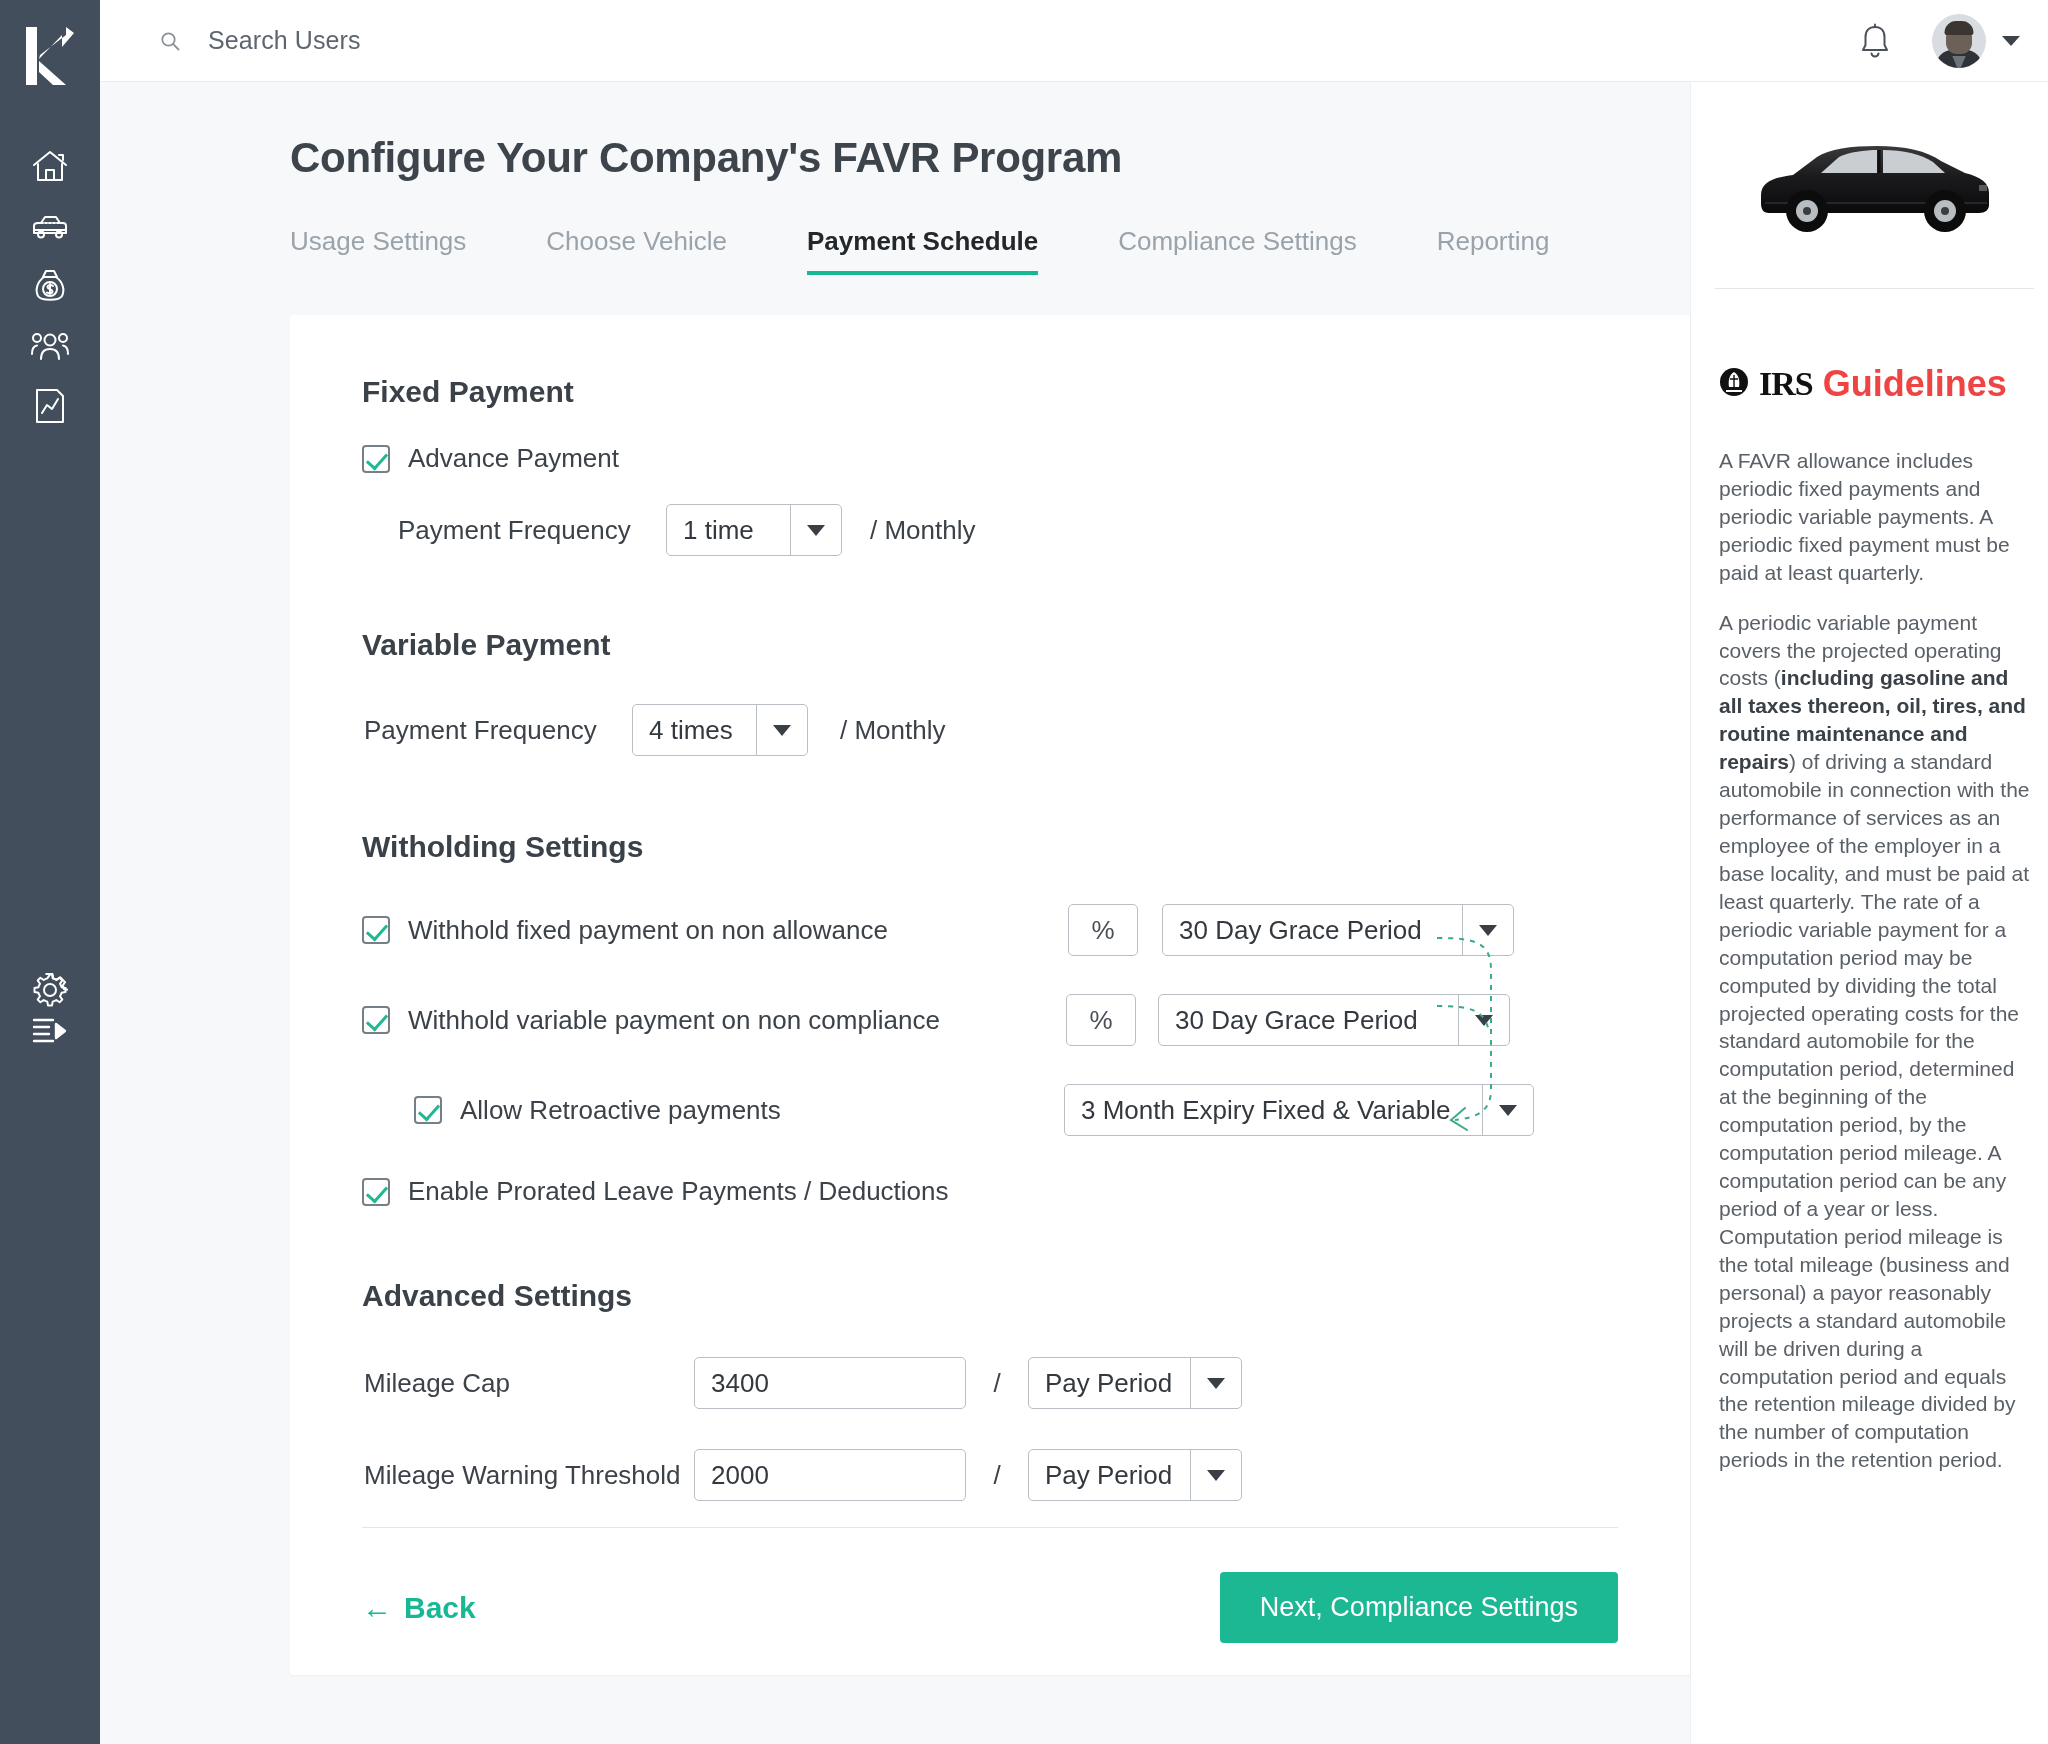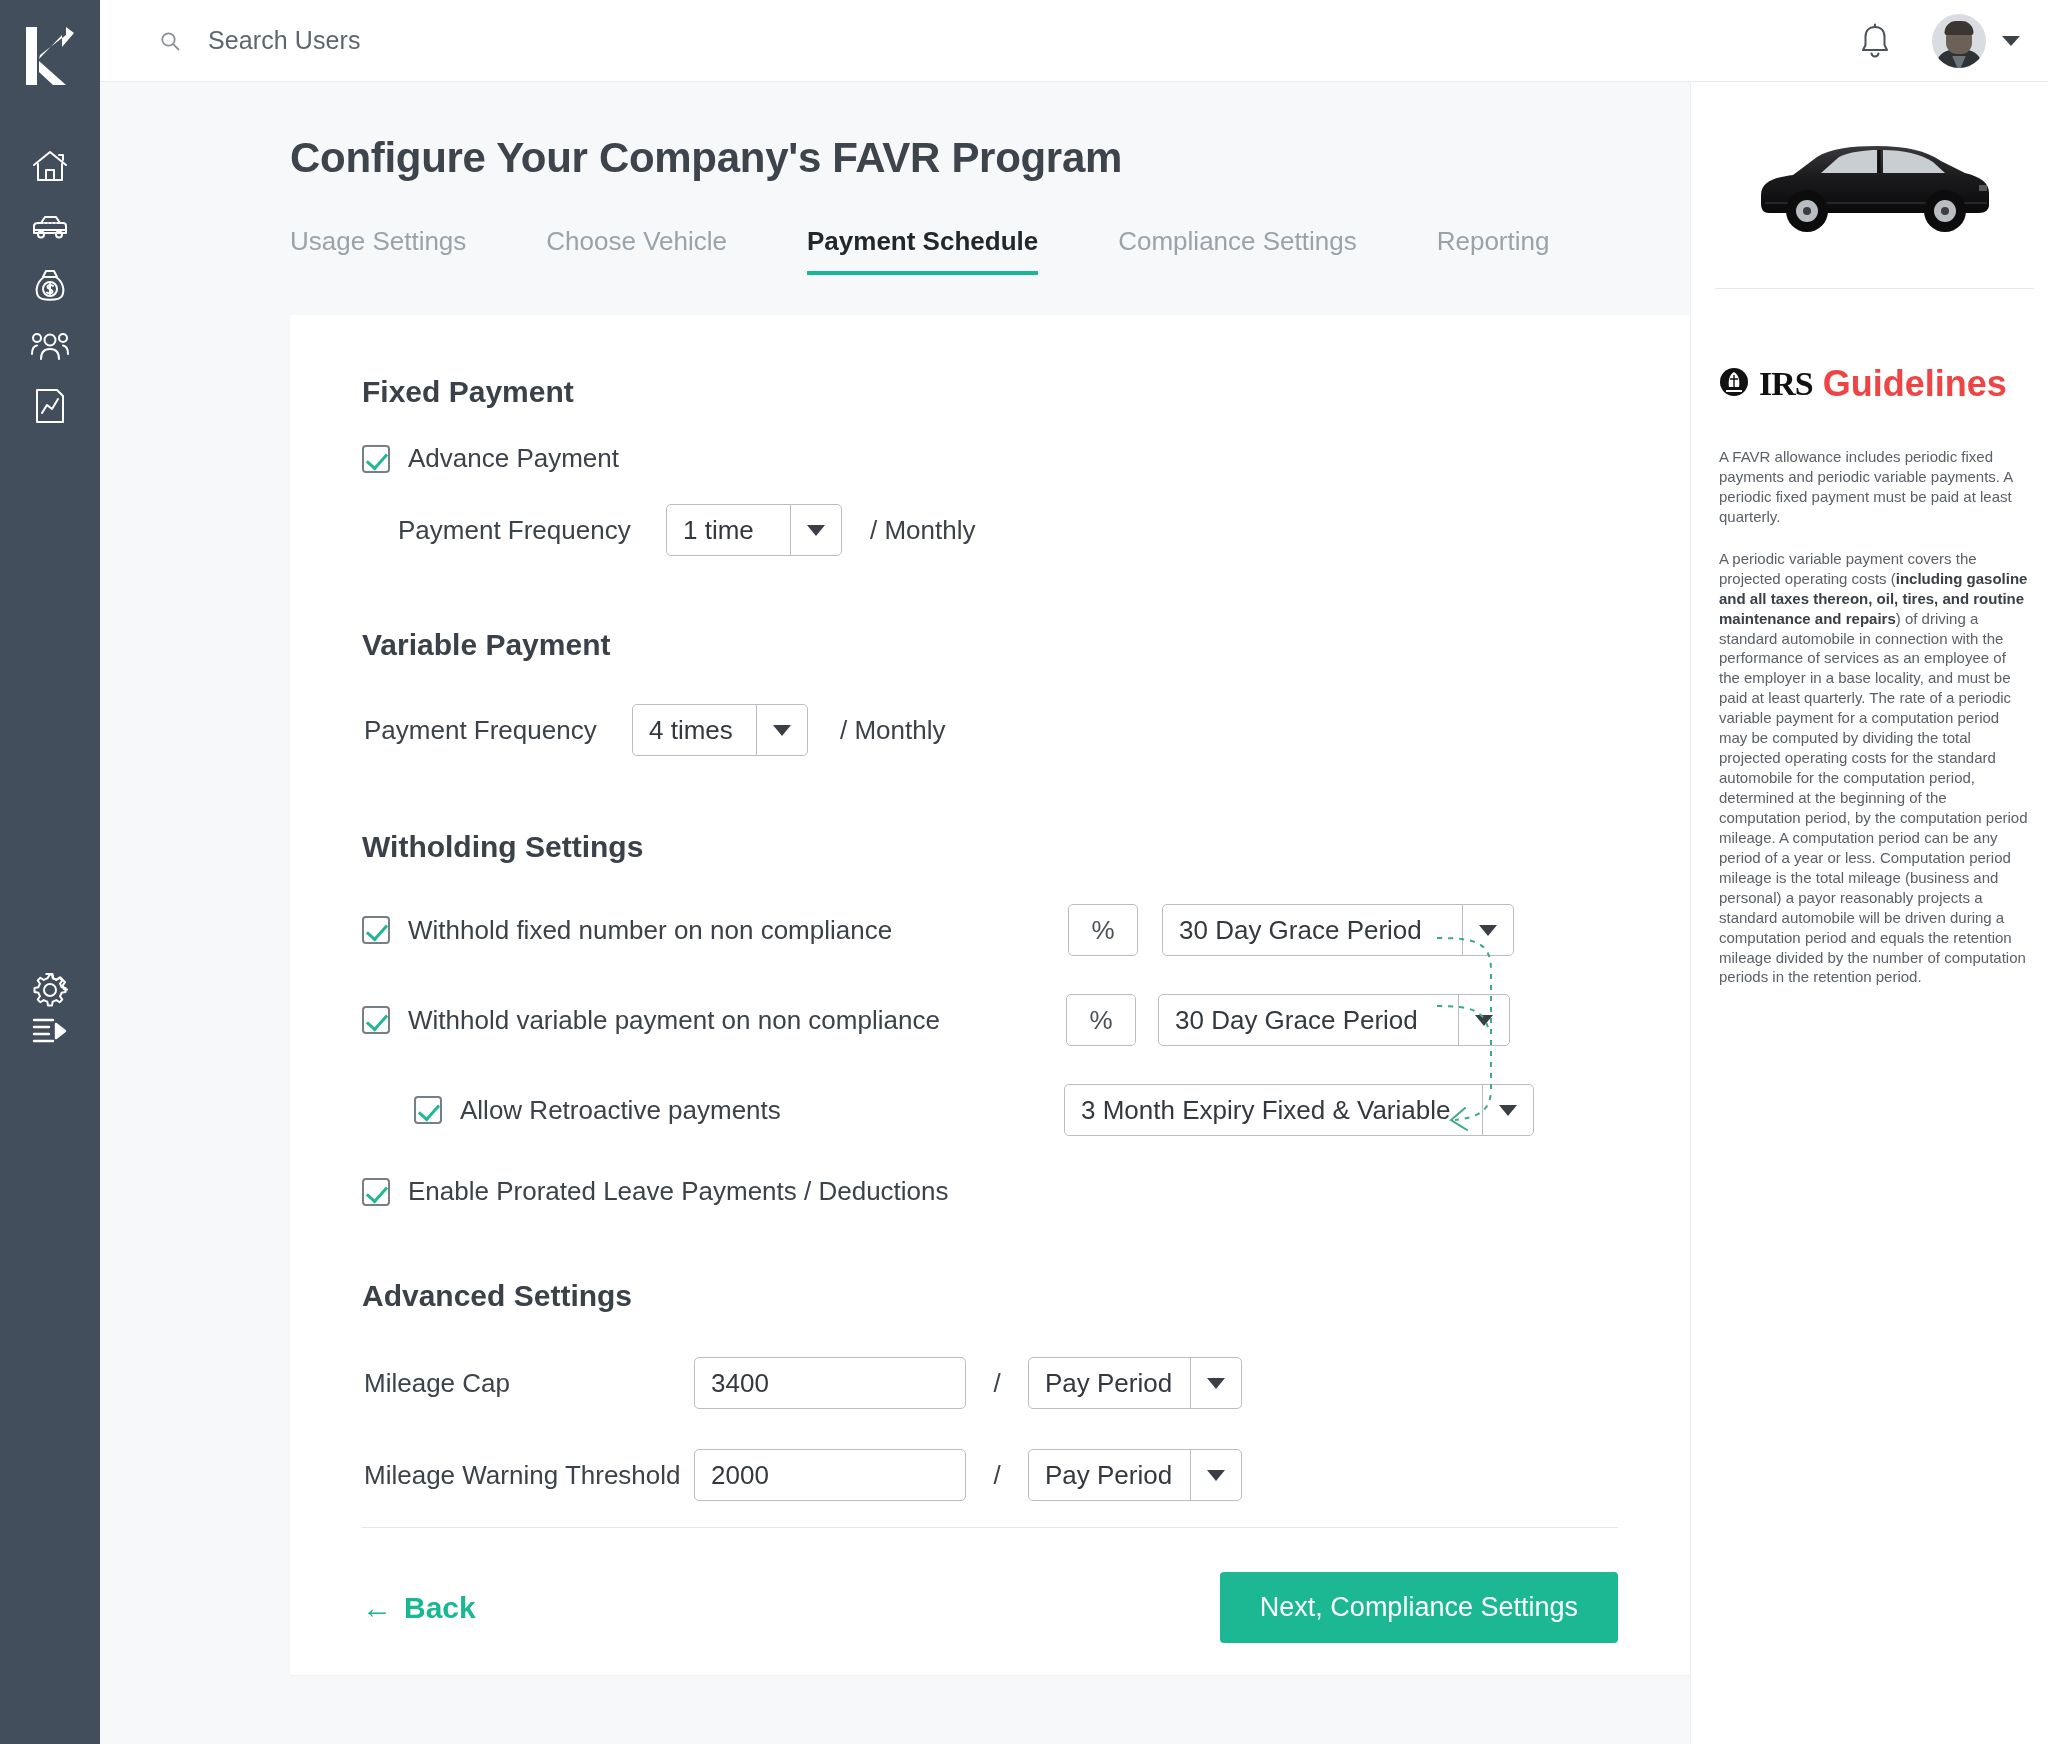--- a/index.html
+++ b/index.html
@@ -171,21 +171,21 @@
   .irs-head {
     display:flex; align-items:center; gap: 10px;
     margin: 74px 0 0 28px;
   }
   .irs-logo-txt {
     font-family: "Liberation Serif", serif; font-size: 34px; font-weight: bold;
     color: #111; letter-spacing: -1px;
   }
   .irs-guidelines { font-size: 36px; font-weight:bold; color:#ef4444;}
   .irs-body {
-    margin: 42px 28px 0 28px; font-size: 15px; line-height: 1.33;
+    margin: 42px 28px 0 28px; font-size: 21px; line-height: 1.33;
     color: #5a6067;
   }
   .irs-body p { margin-bottom: 22px; }
   .irs-body b { color:#3a4047; }
 
   
   .connector { position: absolute; pointer-events:none; }
   .card-inner { position: relative; }
 </style>
 </head>
@@ -368,21 +368,21 @@
           <div style="position:relative;">
 
             <svg class="connector" style="left:1085px; top:18px;" width="130" height="240" viewBox="0 0 130 240" fill="none">
               <path d="M2 16 C40 16 56 20 56 48 L56 168 C56 190 40 196 20 198" stroke="#3aa98c" stroke-width="2" stroke-dasharray="5 6"></path>
               <path d="M2 84 C36 84 50 88 54 110" stroke="#3aa98c" stroke-width="2" stroke-dasharray="5 6"></path>
               <path d="M30 186 L16 198 L32 208" stroke="#3aa98c" stroke-width="2" stroke-linecap="round"></path>
             </svg>
 
             <div class="row" style="margin:40px 0 0 12px;">
               <div class="chk checked"></div>
-              <div class="chk-label" style="width:660px;">Withhold fixed number on non compliance</div>
+              <div class="chk-label" style="width:660px;">Withhold fixed payment on non allowance</div>
               <div class="txtbox pct">%</div>
               <div class="select" style="width:352px; margin-left:24px;">
                 <div class="val">30 Day Grace Period</div>
                 <div class="divider"></div>
                 <div class="arrow-box">
                     <div class="arrow-dn"></div>
                   </div>
               </div>
             </div>
 

